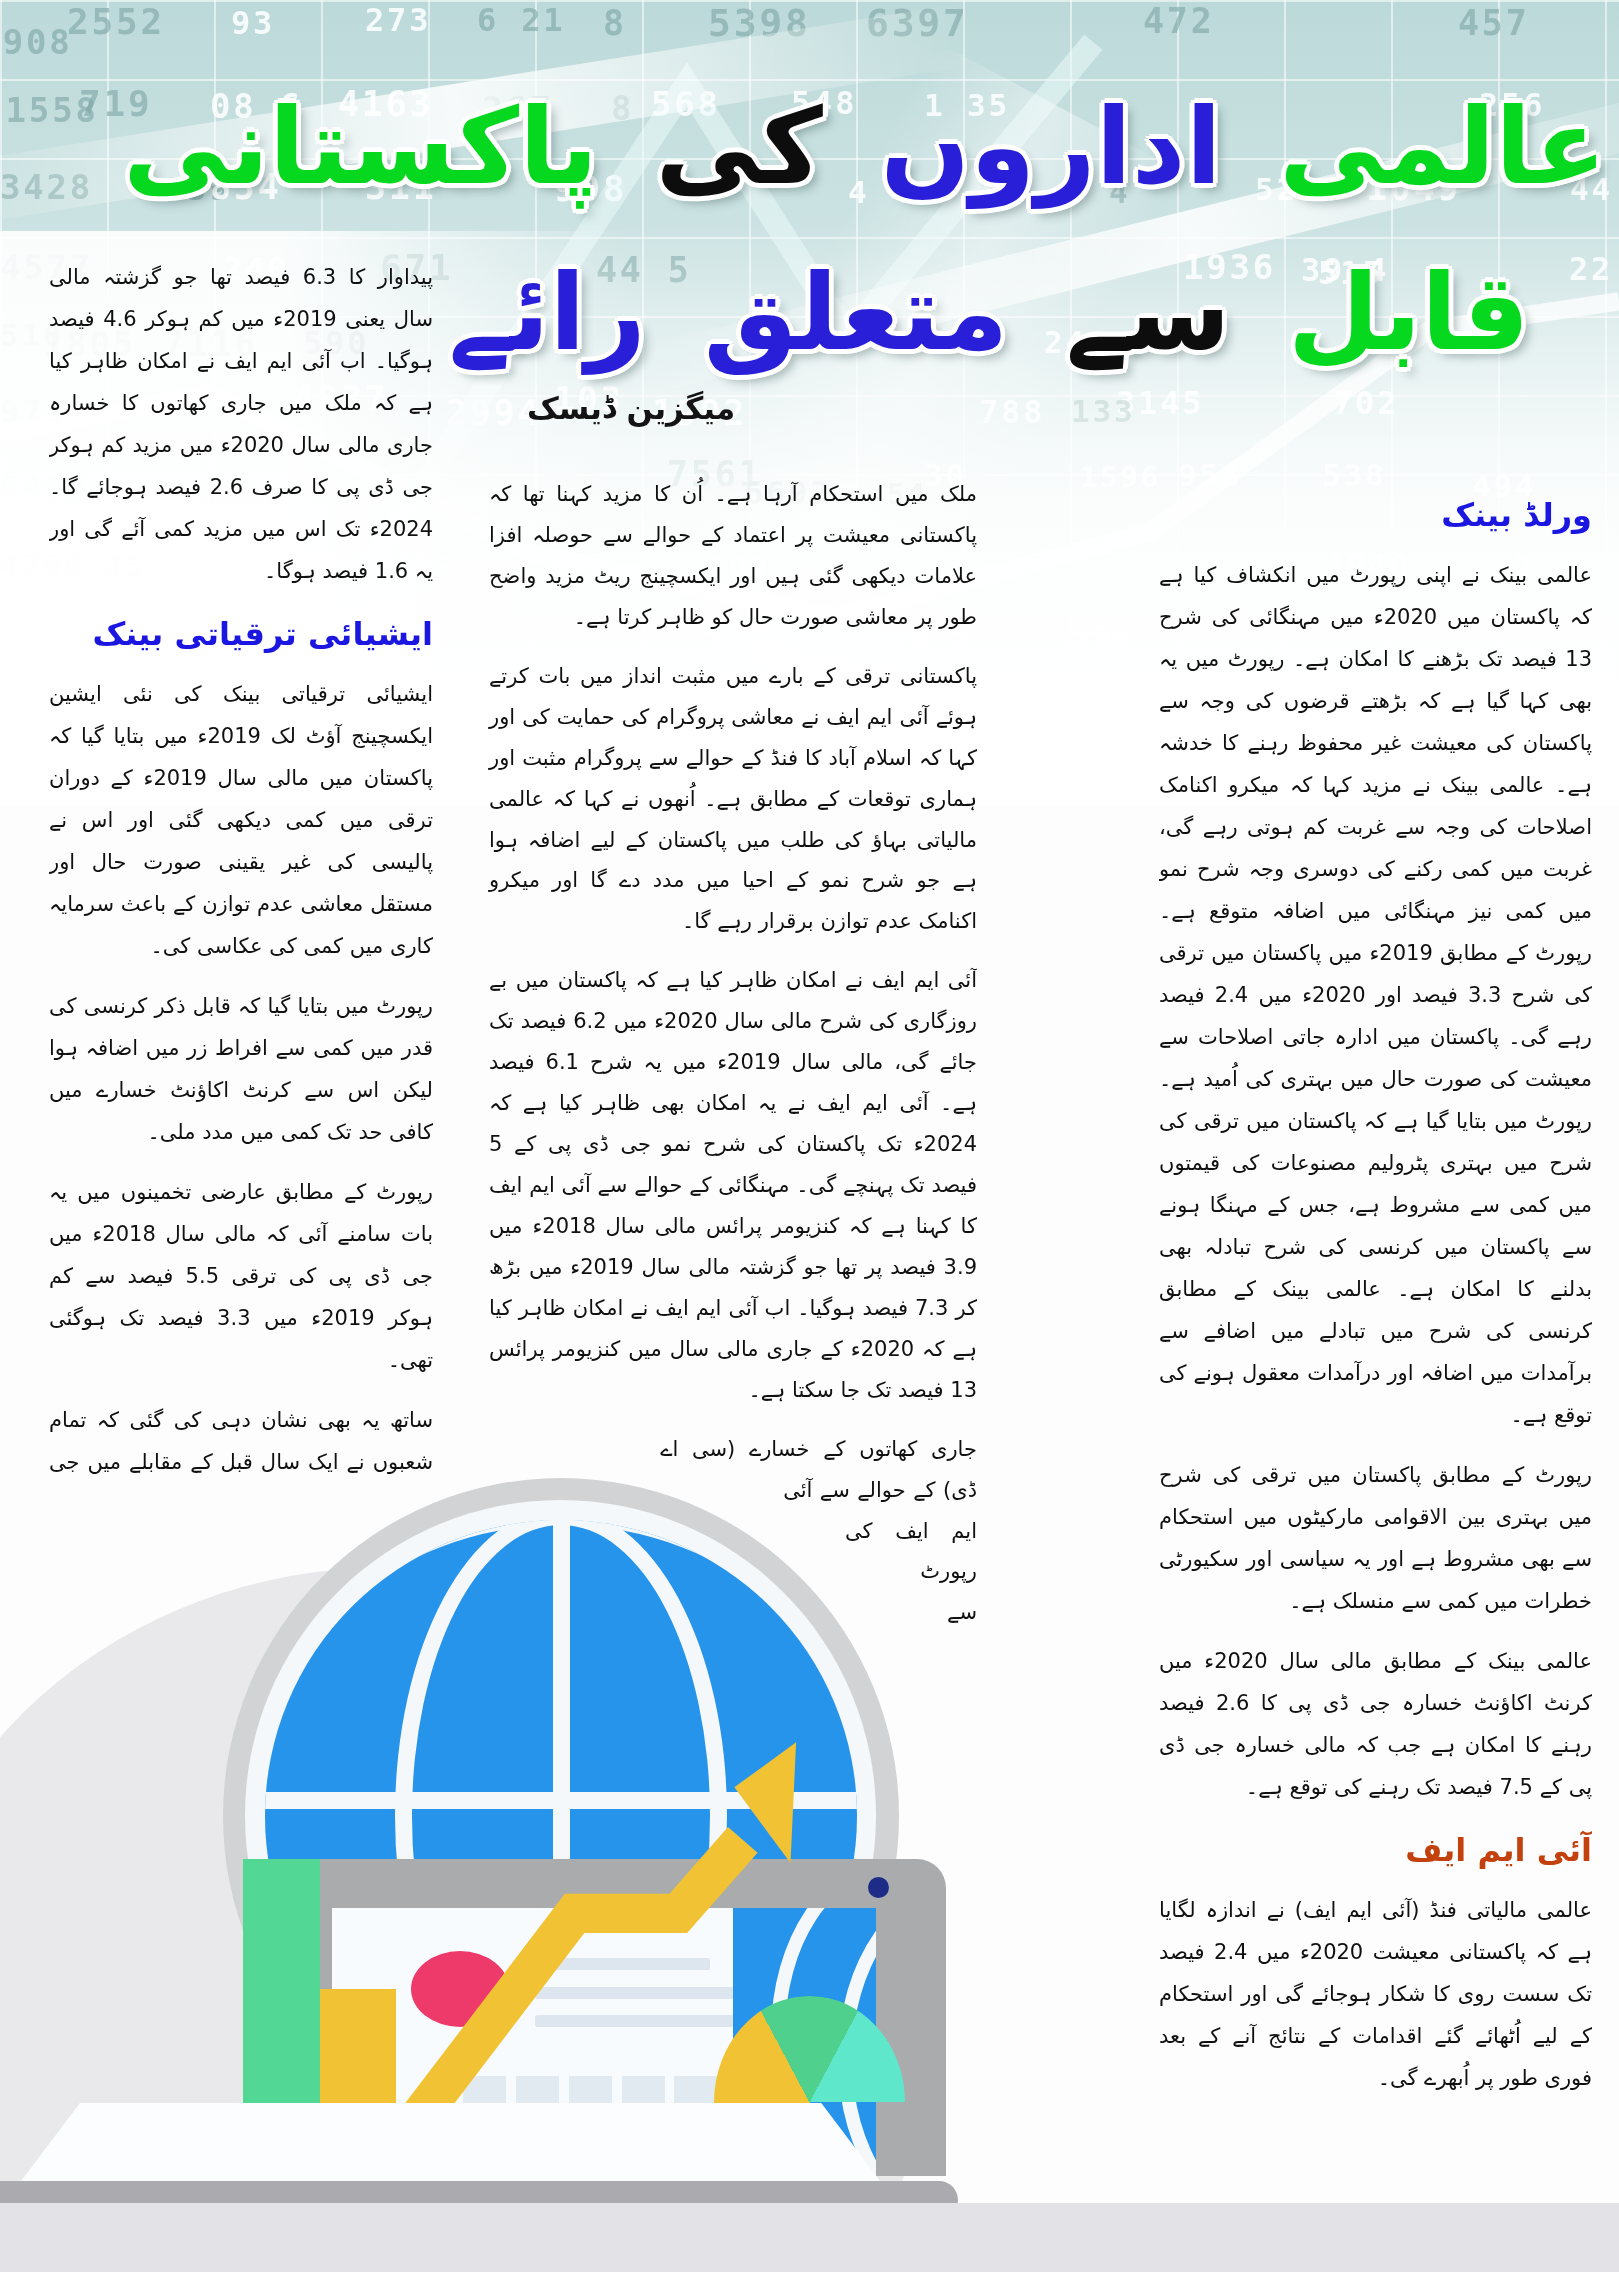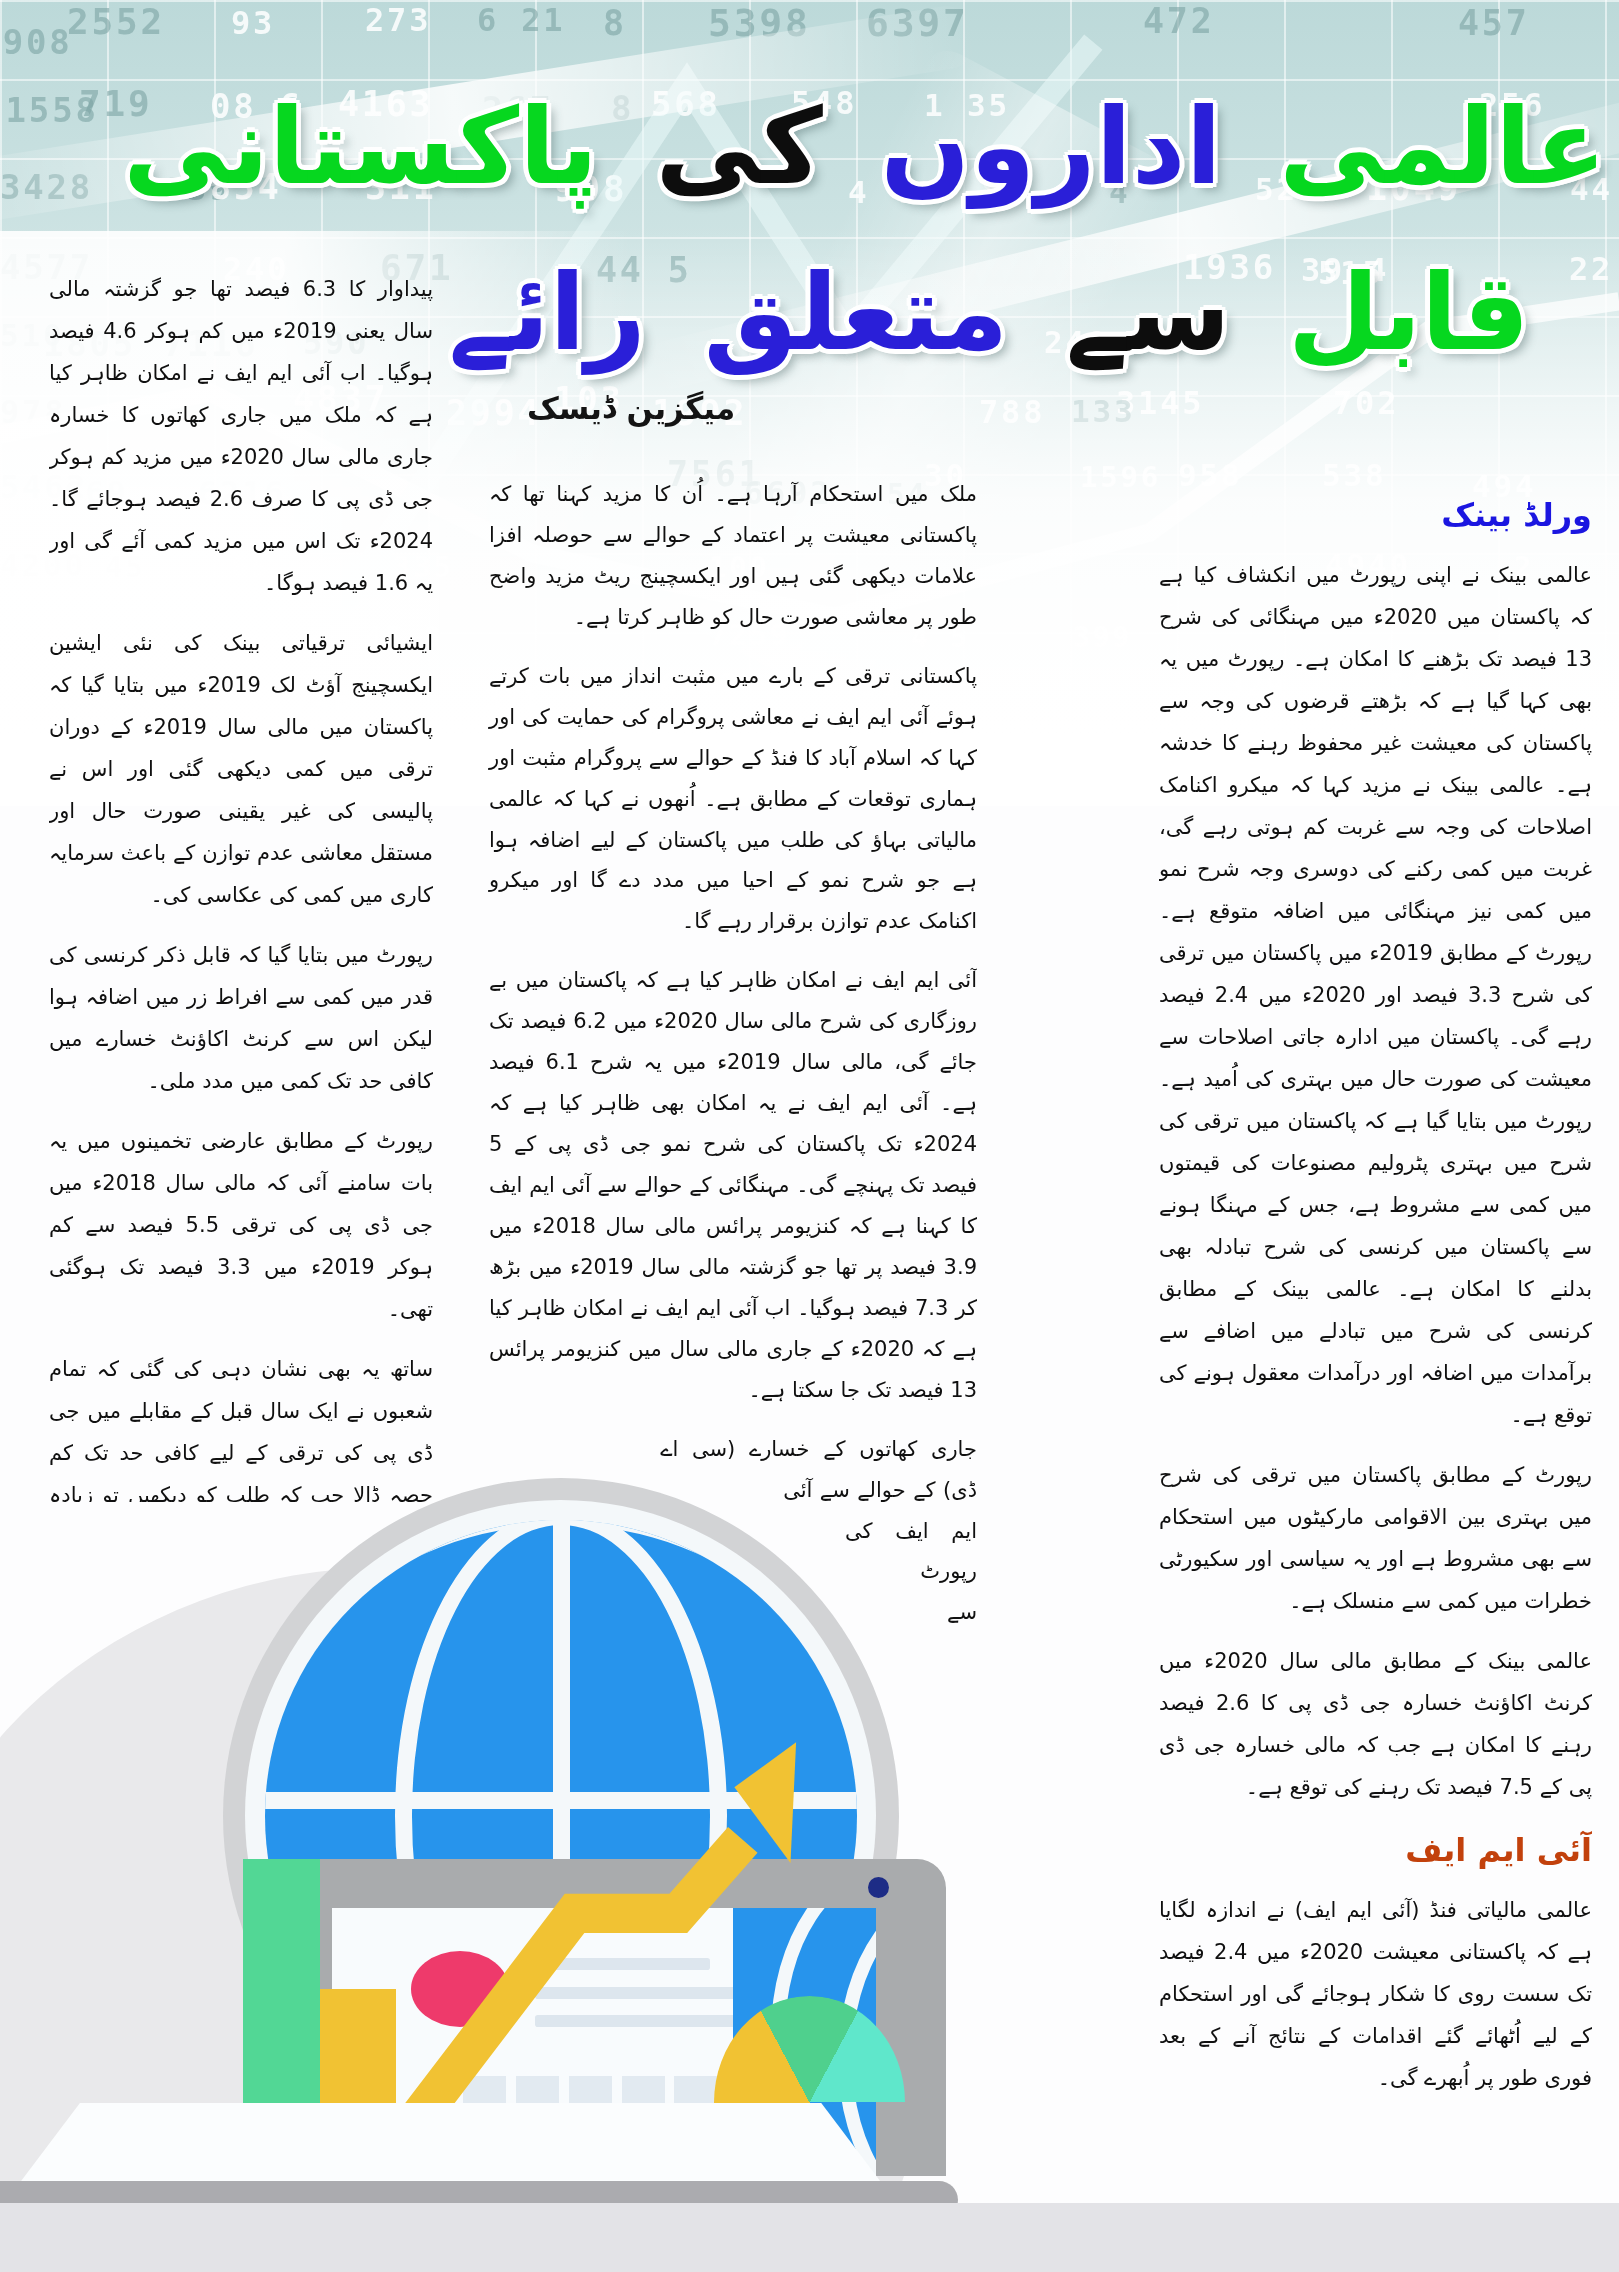--- a/index.html
+++ b/index.html
@@ -25,21 +25,21 @@
       text-shadow:-4.9px 0 0 #fff,4.9px 0 0 #fff,0 -4.9px 0 #fff,0 4.9px 0 #fff,-3.5px -3.5px 0 #fff,3.5px 3.5px 0 #fff,-3.5px 3.5px 0 #fff,3.5px -3.5px 0 #fff, 7px 7px 9.8px rgba(40,70,70,.35);}
   .title-line-1{text-align:right;}
   .title-line-2{text-align:right;margin-right:77px;}
   .tw{margin-left:21px;}
   .byline{position:absolute;top:390px;left:527px;font-size:31px;font-weight:bold;color:#141414;z-index:6;}
   
   .col{position:absolute;direction:rtl;text-align:justify;color:#101010;z-index:8;overflow:hidden;}
   .col p{margin:0 0 18px 0;}
   .para{font-size:21px;line-height:2.0;}
   .sec-h{font-size:32px;font-weight:bold;margin:5.6px 0 15.4px 0;line-height:1.5;}
-  .col-left{right:1186px;top:268px;width:384px;height:1234px;}   
+  .col-left{right:1186px;top:256px;width:384px;height:1234px;}   
   .col-mid{right:642px;top:474px;width:529px;height:1391px;}
   .col-right{right:27px;top:485px;width:433px;height:1633px;}
   .col-mid .para{line-height:1.95;margin-left:41px;}
   .float-globe{float:left;width:463px;height:897px;
       shape-outside:circle(368px at 112px 424px);shape-margin:19.6px;}
   
   .illu{position:absolute;inset:0;z-index:2;}
   .blob{position:absolute;left:-105px;top:1567px;width:1030px;height:925px;background:#e9e9eb;border-radius:48%;}
   .globe-ring{position:absolute;left:223px;top:1478px;width:676px;height:676px;border-radius:50%;background:#d2d3d5;}
   .globe-gap{position:absolute;left:245px;top:1500px;width:631px;height:631px;border-radius:50%;background:#f4f8fa;}
@@ -231,20 +231,21 @@
       <span class="tw" style="color: rgb(13, 13, 13);">سے</span>
       <span class="tw" style="color: rgb(42, 31, 216);">متعلق</span>
       <span class="tw" style="color: rgb(42, 31, 216);">رائے</span>
     </div>
   </div>
 
   <div class="byline">میگزین ڈیسک</div>
 
   <div class="col col-left">
     <p class="para">پیداوار کا 6.3 فیصد تھا جو گزشتہ مالی سال یعنی 2019ء میں کم ہوکر 4.6 فیصد ہوگیا۔ اب آئی ایم ایف نے امکان ظاہر کیا ہے کہ ملک میں جاری کھاتوں کا خسارہ جاری مالی سال 2020ء میں مزید کم ہوکر جی ڈی پی کا صرف 2.6 فیصد ہوجائے گا۔ 2024ء تک اس میں مزید کمی آئے گی اور یہ 1.6 فیصد ہوگا۔</p>
+    <h2 class="sec-h" style="color: rgb(27, 22, 224);">ایشیائی ترقیاتی بینک</h2>
     <p class="para">ایشیائی ترقیاتی بینک کی نئی ایشین ایکسچینج آؤٹ لک 2019ء میں بتایا گیا کہ پاکستان میں مالی سال 2019ء کے دوران ترقی میں کمی دیکھی گئی اور اس نے پالیسی کی غیر یقینی صورت حال اور مستقل معاشی عدم توازن کے باعث سرمایہ کاری میں کمی کی عکاسی کی۔</p>
     <p class="para">رپورٹ میں بتایا گیا کہ قابل ذکر کرنسی کی قدر میں کمی سے افراط زر میں اضافہ ہوا لیکن اس سے کرنٹ اکاؤنٹ خسارے میں کافی حد تک کمی میں مدد ملی۔</p>
     <p class="para">رپورٹ کے مطابق عارضی تخمینوں میں یہ بات سامنے آئی کہ مالی سال 2018ء میں جی ڈی پی کی ترقی 5.5 فیصد سے کم ہوکر 2019ء میں 3.3 فیصد تک ہوگئی تھی۔</p>
     <p class="para">ساتھ یہ بھی نشان دہی کی گئی کہ تمام شعبوں نے ایک سال قبل کے مقابلے میں جی ڈی پی کی ترقی کے لیے کافی حد تک کم حصہ ڈالا جب کہ طلب کو دیکھیں تو زیادہ افراط زر اور اُدھار کی لاگت کے باوجود کھپت میں جی ڈی پی کا 82 فیصد حصہ رہا۔</p>
 
   </div>
 
   <div class="col col-mid">
     <p class="para">ملک میں استحکام آرہا ہے۔ اُن کا مزید کہنا تھا کہ پاکستانی معیشت پر اعتماد کے حوالے سے حوصلہ افزا علامات دیکھی گئی ہیں اور ایکسچینج ریٹ مزید واضح طور پر معاشی صورت حال کو ظاہر کرتا ہے۔</p>
     <p class="para">پاکستانی ترقی کے بارے میں مثبت انداز میں بات کرتے ہوئے آئی ایم ایف نے معاشی پروگرام کی حمایت کی اور کہا کہ اسلام آباد کا فنڈ کے حوالے سے پروگرام مثبت اور ہماری توقعات کے مطابق ہے۔ اُنھوں نے کہا کہ عالمی مالیاتی بہاؤ کی طلب میں پاکستان کے لیے اضافہ ہوا ہے جو شرح نمو کے احیا میں مدد دے گا اور میکرو اکنامک عدم توازن برقرار رہے گا۔</p>

